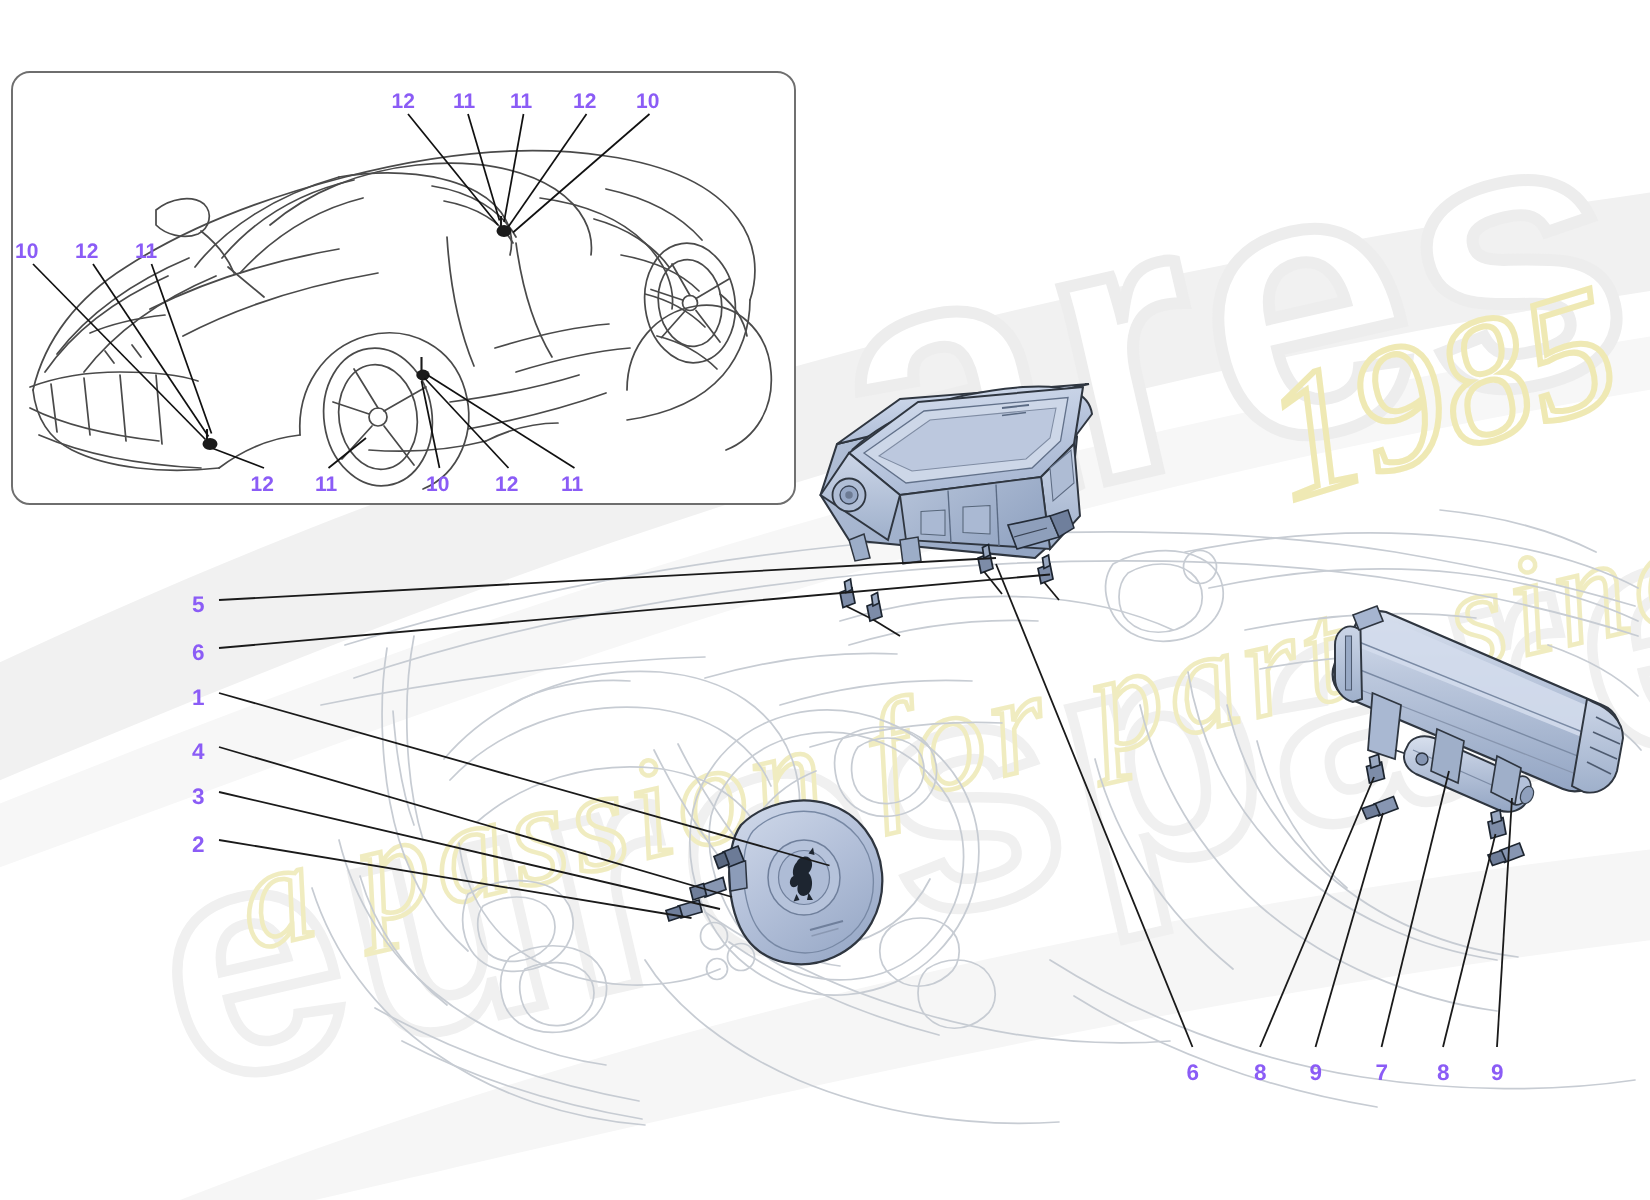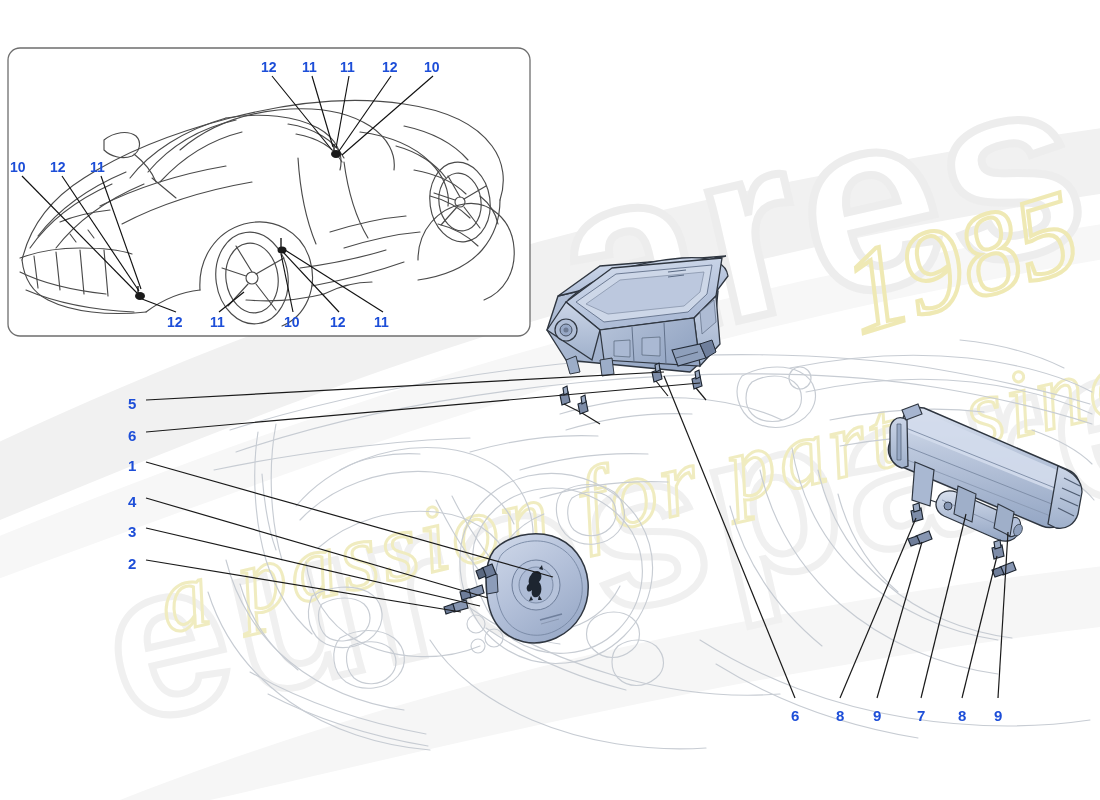--- a/index.html
+++ b/index.html
@@ -4,21 +4,21 @@
 <title>Airbags Parts Diagram</title>
 <style>
   html,body{margin:0;padding:0;background:#ffffff;}
   body{
     width:1100px;height:800px;overflow:hidden;position:relative;
     font-family:"Liberation Sans","DejaVu Sans",sans-serif;
   }
   #stage{position:absolute;left:0;top:0;width:1100px;height:800px;}
   svg.layer{position:absolute;left:0;top:0;width:1100px;height:800px;overflow:visible;}
   .callout{
-    position:absolute;font-weight:bold;font-size:15px;color:#1d4ed8;
+    position:absolute;font-weight:bold;font-size:15px;color:#8b5cf6;
     line-height:1;white-space:nowrap;user-select:none;
   }
   .callout.small{font-size:14px;}
   #wm{pointer-events:none;}
 </style>
 </head>
 <body>
 
 <div id="stage">
 

